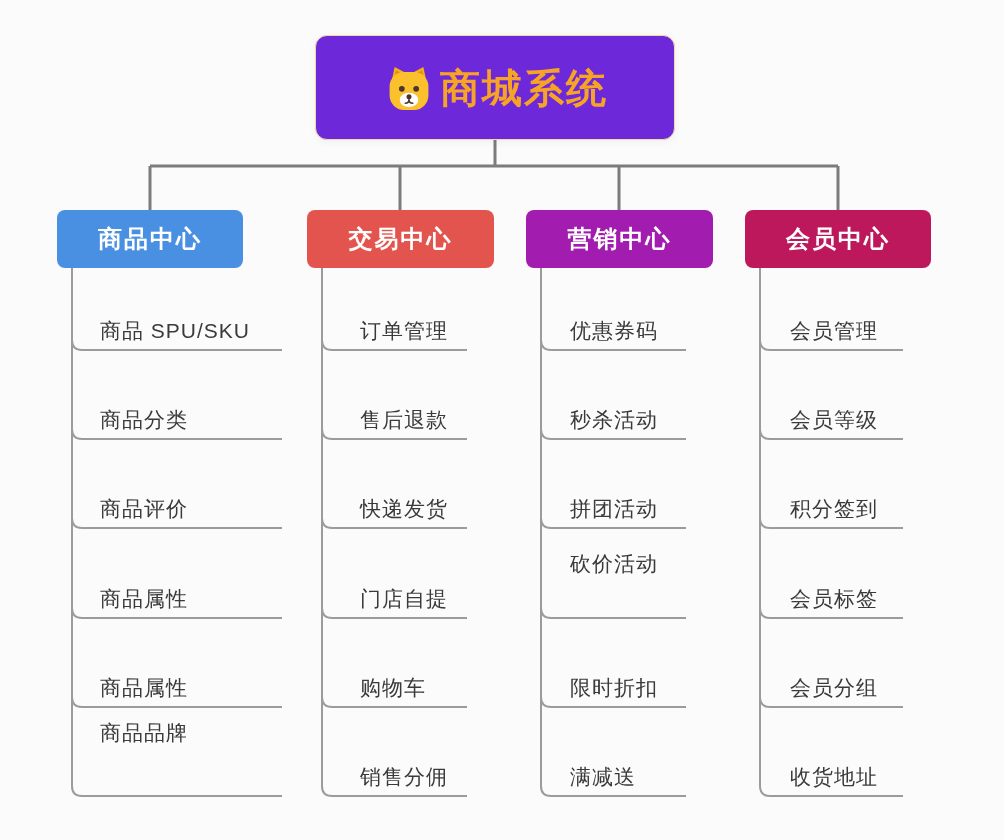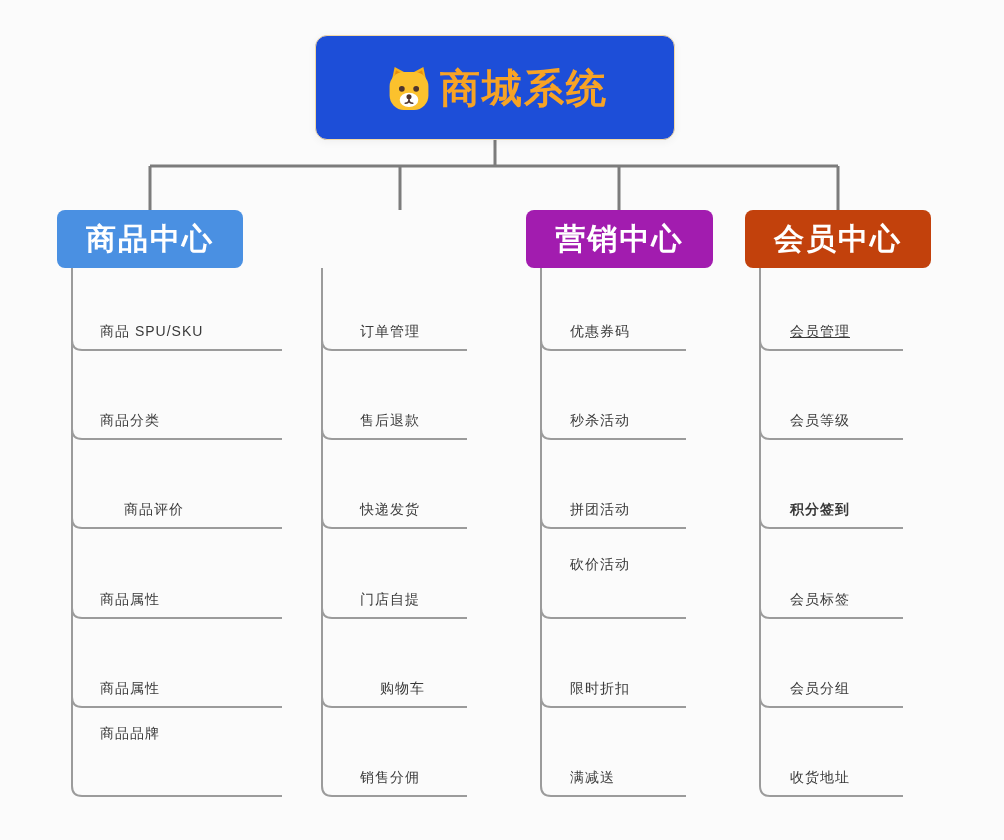--- a/index.html
+++ b/index.html
@@ -7,41 +7,41 @@
     width:1004px;height:840px;
     background:#fbfbfb;
     font-family:"Liberation Sans","DejaVu Sans",sans-serif;
     position:relative;
     overflow:hidden;
   }
   .canvas{position:absolute;inset:0;width:1004px;height:840px;}
   .connectors{position:absolute;left:0;top:0;pointer-events:none;}
   .root-node{
     position:absolute;left:315px;top:35px;width:360px;height:105px;
-    background:#1d4ed8;
+    background:#6d28d9;
     border:1px solid #f3d9a6;
     border-radius:12px;
     box-shadow:0 2px 8px rgba(0,0,0,0.05);
     display:flex;align-items:center;justify-content:center;gap:4px;
     box-sizing:border-box;
   }
   .root-title{
     font-size:40px;font-weight:700;color:#f7a325;letter-spacing:2px;
     line-height:1;
   }
   .branch-node{
     position:absolute;top:210px;height:58px;
     border-radius:8px;
     display:flex;align-items:center;justify-content:center;
-    color:#ffffff;font-size:30px;font-weight:600;letter-spacing:2px;
+    color:#ffffff;font-size:24px;font-weight:600;letter-spacing:2px;
     box-sizing:border-box;
   }
   .child-node{
     position:absolute;
-    font-size:14px;color:#3a3a3a;line-height:28px;white-space:nowrap;
+    font-size:21px;color:#3a3a3a;line-height:28px;white-space:nowrap;
     letter-spacing:1px;
   }
   .dog-icon-wrap{width:54px;height:48px;display:flex;align-items:center;justify-content:center;}
 </style>
 </head>
 <body>
 
 <div class="canvas">
 
   <svg class="connectors" width="1004" height="840">
@@ -71,48 +71,51 @@
         <circle cx="32" cy="38.5" r="3" fill="#4e342e"></circle>
         <path d="M32 41.5 q0 4.5 -4.5 4.5 M32 41.5 q0 4.5 4.5 4.5" stroke="#4e342e" stroke-width="1.8" fill="none" stroke-linecap="round"></path>
       </svg>
     </span>
     <span class="root-title" style="color: rgb(247, 163, 37);">商城系统</span>
   </div>
 
   <div class="branch-node" style="left: 57px; width: 186px; background-color: rgb(74, 144, 226);">
     <span>商品中心</span>
   </div>
+  <div class="branch-node" style="left: 307px; width: 187px; background-color: rgb(228, 84, 79);">
+    <span>交易中心</span>
+  </div>
   <div class="branch-node" style="left: 526px; width: 187px; background-color: #a21caf;">
     <span>营销中心</span>
   </div>
-  <div class="branch-node" style="left: 745px; width: 186px; background-color: #c2410c;">
+  <div class="branch-node" style="left: 745px; width: 186px; background-color: #be185d;">
     <span>会员中心</span>
   </div>
 
   <div class="child-node" style="left:100px;top:317px;">商品 SPU/SKU</div>
   <div class="child-node" style="left:100px;top:406px;">商品分类</div>
-  <div class="child-node" style="left:100px;top:495px;margin-left:24px;">商品评价</div>
+  <div class="child-node" style="left:100px;top:495px;">商品评价</div>
   <div class="child-node" style="left:100px;top:585px;">商品属性</div>
   <div class="child-node" style="left:100px;top:674px;">商品属性</div>
   <div class="child-node" style="left:100px;top:719px;">商品品牌</div>
 
   <div class="child-node" style="left:360px;top:317px;">订单管理</div>
   <div class="child-node" style="left:360px;top:406px;">售后退款</div>
   <div class="child-node" style="left:360px;top:495px;">快递发货</div>
   <div class="child-node" style="left:360px;top:585px;">门店自提</div>
-  <div class="child-node" style="left:380px;top:674px;">购物车</div>
+  <div class="child-node" style="left:360px;top:674px;">购物车</div>
   <div class="child-node" style="left:360px;top:763px;">销售分佣</div>
 
   <div class="child-node" style="left:570px;top:317px;">优惠券码</div>
   <div class="child-node" style="left:570px;top:406px;">秒杀活动</div>
   <div class="child-node" style="left:570px;top:495px;">拼团活动</div>
   <div class="child-node" style="left:570px;top:550px;">砍价活动</div>
   <div class="child-node" style="left:570px;top:674px;">限时折扣</div>
   <div class="child-node" style="left:570px;top:763px;">满减送</div>
 
-  <div class="child-node" style="left:790px;top:317px;text-decoration:underline;">会员管理</div>
+  <div class="child-node" style="left:790px;top:317px;">会员管理</div>
   <div class="child-node" style="left:790px;top:406px;">会员等级</div>
-  <div class="child-node" style="left:790px;top:495px;font-weight:bold;">积分签到</div>
+  <div class="child-node" style="left:790px;top:495px;">积分签到</div>
   <div class="child-node" style="left:790px;top:585px;">会员标签</div>
   <div class="child-node" style="left:790px;top:674px;">会员分组</div>
   <div class="child-node" style="left:790px;top:763px;">收货地址</div>
 
 </div>
 
 </body></html>

